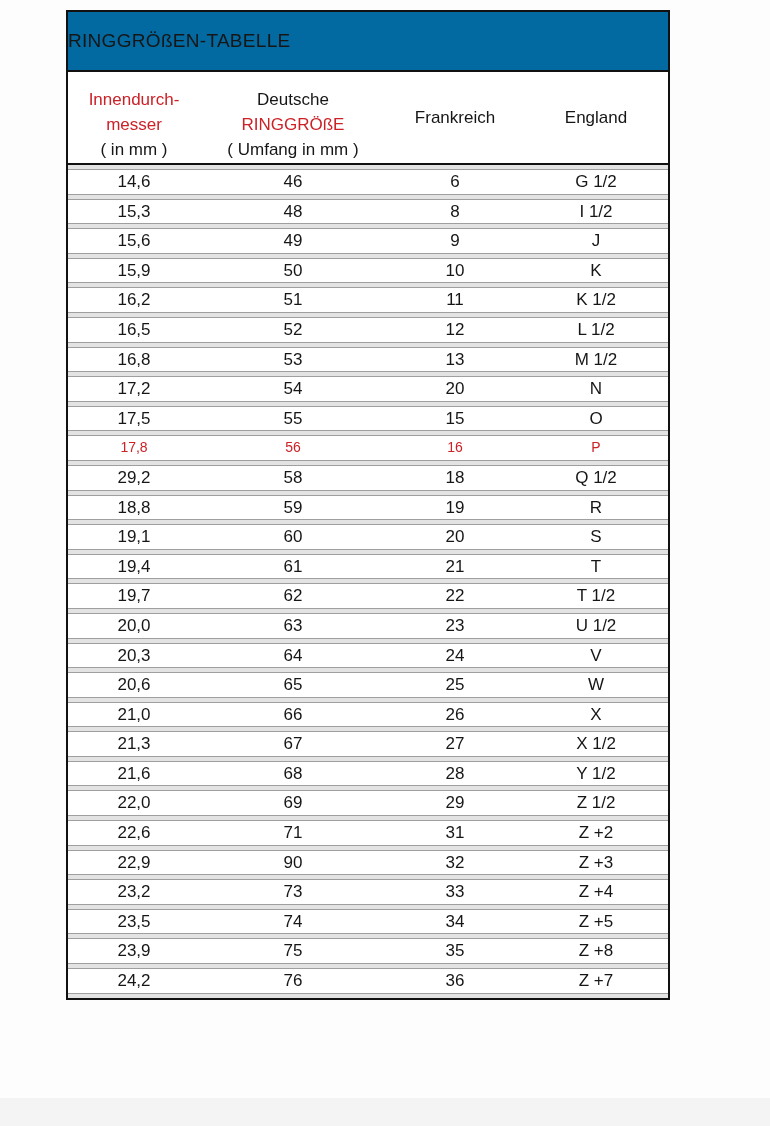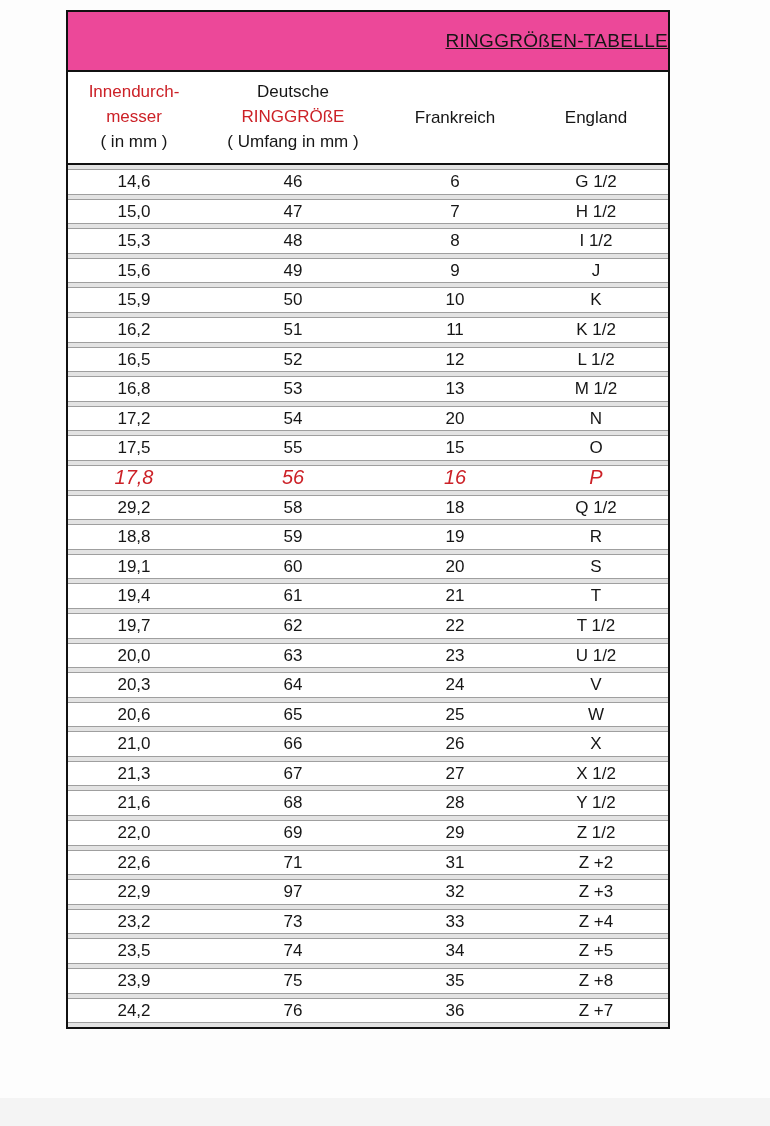--- a/index.html
+++ b/index.html
@@ -23,36 +23,35 @@
   .ring-table {
     position: absolute;
     left: 66px; top: 10px;
     width: 604px;
     border: 2px solid var(--border-black);
     background: #ffffff;
   }
 
   .title-box {
     height: 60px;
-    display: flex; align-items: center; justify-content: flex-end;
+    display: flex; align-items: center; justify-content: flex-start;
     border-bottom: 2px solid var(--border-black);
-    background: #ec4899;
-    text-decoration: underline;
+    background: #0369a1;
   }
   .title-box span { font-size: 19px; letter-spacing: 0.3px; }
 
   .header-row {
     height: 93px;
     display: grid;
     grid-template-columns: 22% 31% 23% 24%;
     border-bottom: 2px solid var(--border-black);
     background: #ffffff;
     font-size: 17px;
   }
-  .hcell { display: flex; flex-direction: column; align-items: center; padding-top: 7px; }
+  .hcell { display: flex; flex-direction: column; align-items: center; padding-top: 15px; }
   .hcell.center-v { justify-content: center; padding-top: 0; }
   .hline { line-height: 25px; text-align: center; white-space: nowrap; }
   .red { color: var(--accent-red); }
 
   .body-wrap { background: var(--gap-gray); }
   table.data {
     width: 100%;
     border-collapse: separate;
     border-spacing: 0 4px;
     font-size: 17px;
@@ -63,21 +62,21 @@
     line-height: 23.6px;
     text-align: center;
     border-top: 1px solid var(--row-border-gray);
     border-bottom: 1px solid var(--row-border-gray);
     white-space: nowrap;
   }
   table.data col.c0 { width: 22%; }
   table.data col.c1 { width: 31%; }
   table.data col.c2 { width: 23%; }
   table.data col.c3 { width: 24%; }
-  table.data tr.highlight td { color: var(--accent-red); font-size: 20px; font-style: italic; }
+  table.data tr.highlight td { color: var(--accent-red); font-size: 14px; }
 
   .bottom-band {
     position: absolute;
     left: 0; right: 0; bottom: 0;
     height: 28px;
     background: var(--bottom-band);
   }
 </style>
 </head>
 <body>
@@ -118,26 +117,20 @@
             <col class="c3">
         </colgroup>
         <tbody>
             <tr>
               <td>14,6</td>
               <td>46</td>
               <td>6</td>
               <td>G 1/2</td>
             </tr>
             <tr>
-              <td>15,0</td>
-              <td>47</td>
-              <td>7</td>
-              <td>H 1/2</td>
-            </tr>
-            <tr>
               <td>15,3</td>
               <td>48</td>
               <td>8</td>
               <td>I 1/2</td>
             </tr>
             <tr>
               <td>15,6</td>
               <td>49</td>
               <td>9</td>
               <td>J</td>
@@ -257,21 +250,21 @@
               <td>Z 1/2</td>
             </tr>
             <tr>
               <td>22,6</td>
               <td>71</td>
               <td>31</td>
               <td>Z +2</td>
             </tr>
             <tr>
               <td>22,9</td>
-              <td>97</td>
+              <td>90</td>
               <td>32</td>
               <td>Z +3</td>
             </tr>
             <tr>
               <td>23,2</td>
               <td>73</td>
               <td>33</td>
               <td>Z +4</td>
             </tr>
             <tr>

